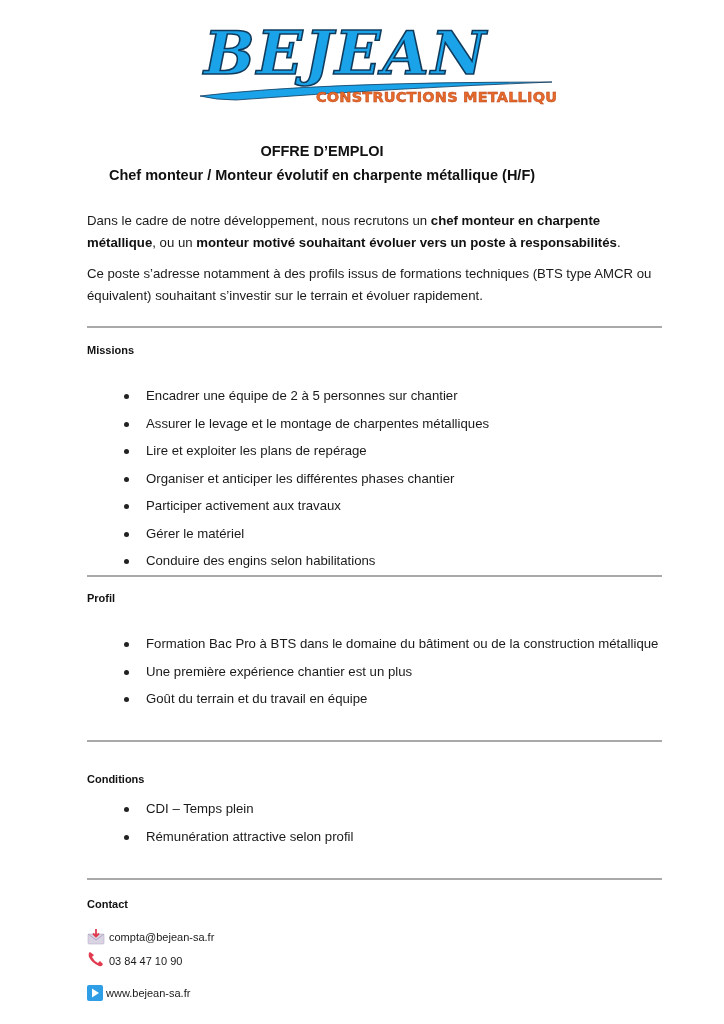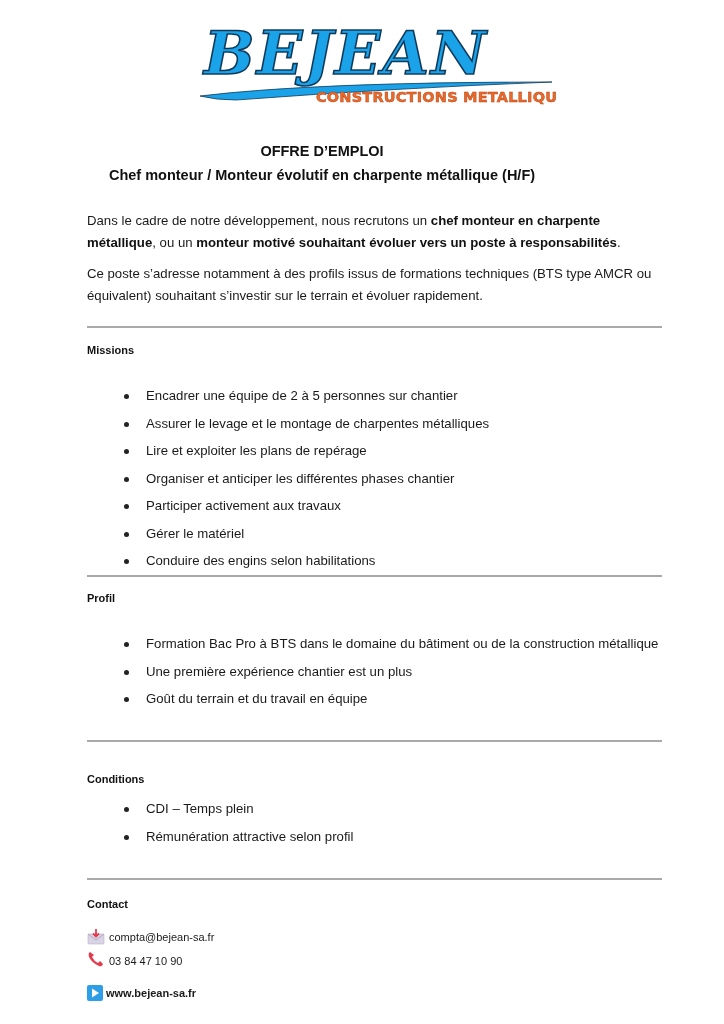--- a/index.html
+++ b/index.html
@@ -118,21 +118,21 @@
 
 <div class="contact-row" style="top:951px;align-items:flex-end;">
   <span class="ic">
     <svg viewBox="0 0 18 16">
       <path d="M3 1 Q1 2 2 6 Q5 12 12 15 Q15 16 16 13 L13 10 L11 12 Q7 10 5 6 L7 4 Z" fill="#e23b4f"></path>
     </svg>
   </span>
   <span>03 84 47 10 90</span>
 </div>
 
-<div class="contact-row" style="top:985px;font-weight:bold;">
+<div class="contact-row" style="top:985px;">
   <span class="ic" style="width:16px;height:16px;margin-right:3px;">
     <svg viewBox="0 0 16 16">
       <rect x="0" y="0" width="16" height="16" rx="2" fill="#2e9ee6"></rect>
       <path d="M5 3.5 L12 8 L5 12.5 Z" fill="#ffffff"></path>
     </svg>
   </span>
   <span>www.bejean-sa.fr</span>
 </div>
 
 </body></html>

